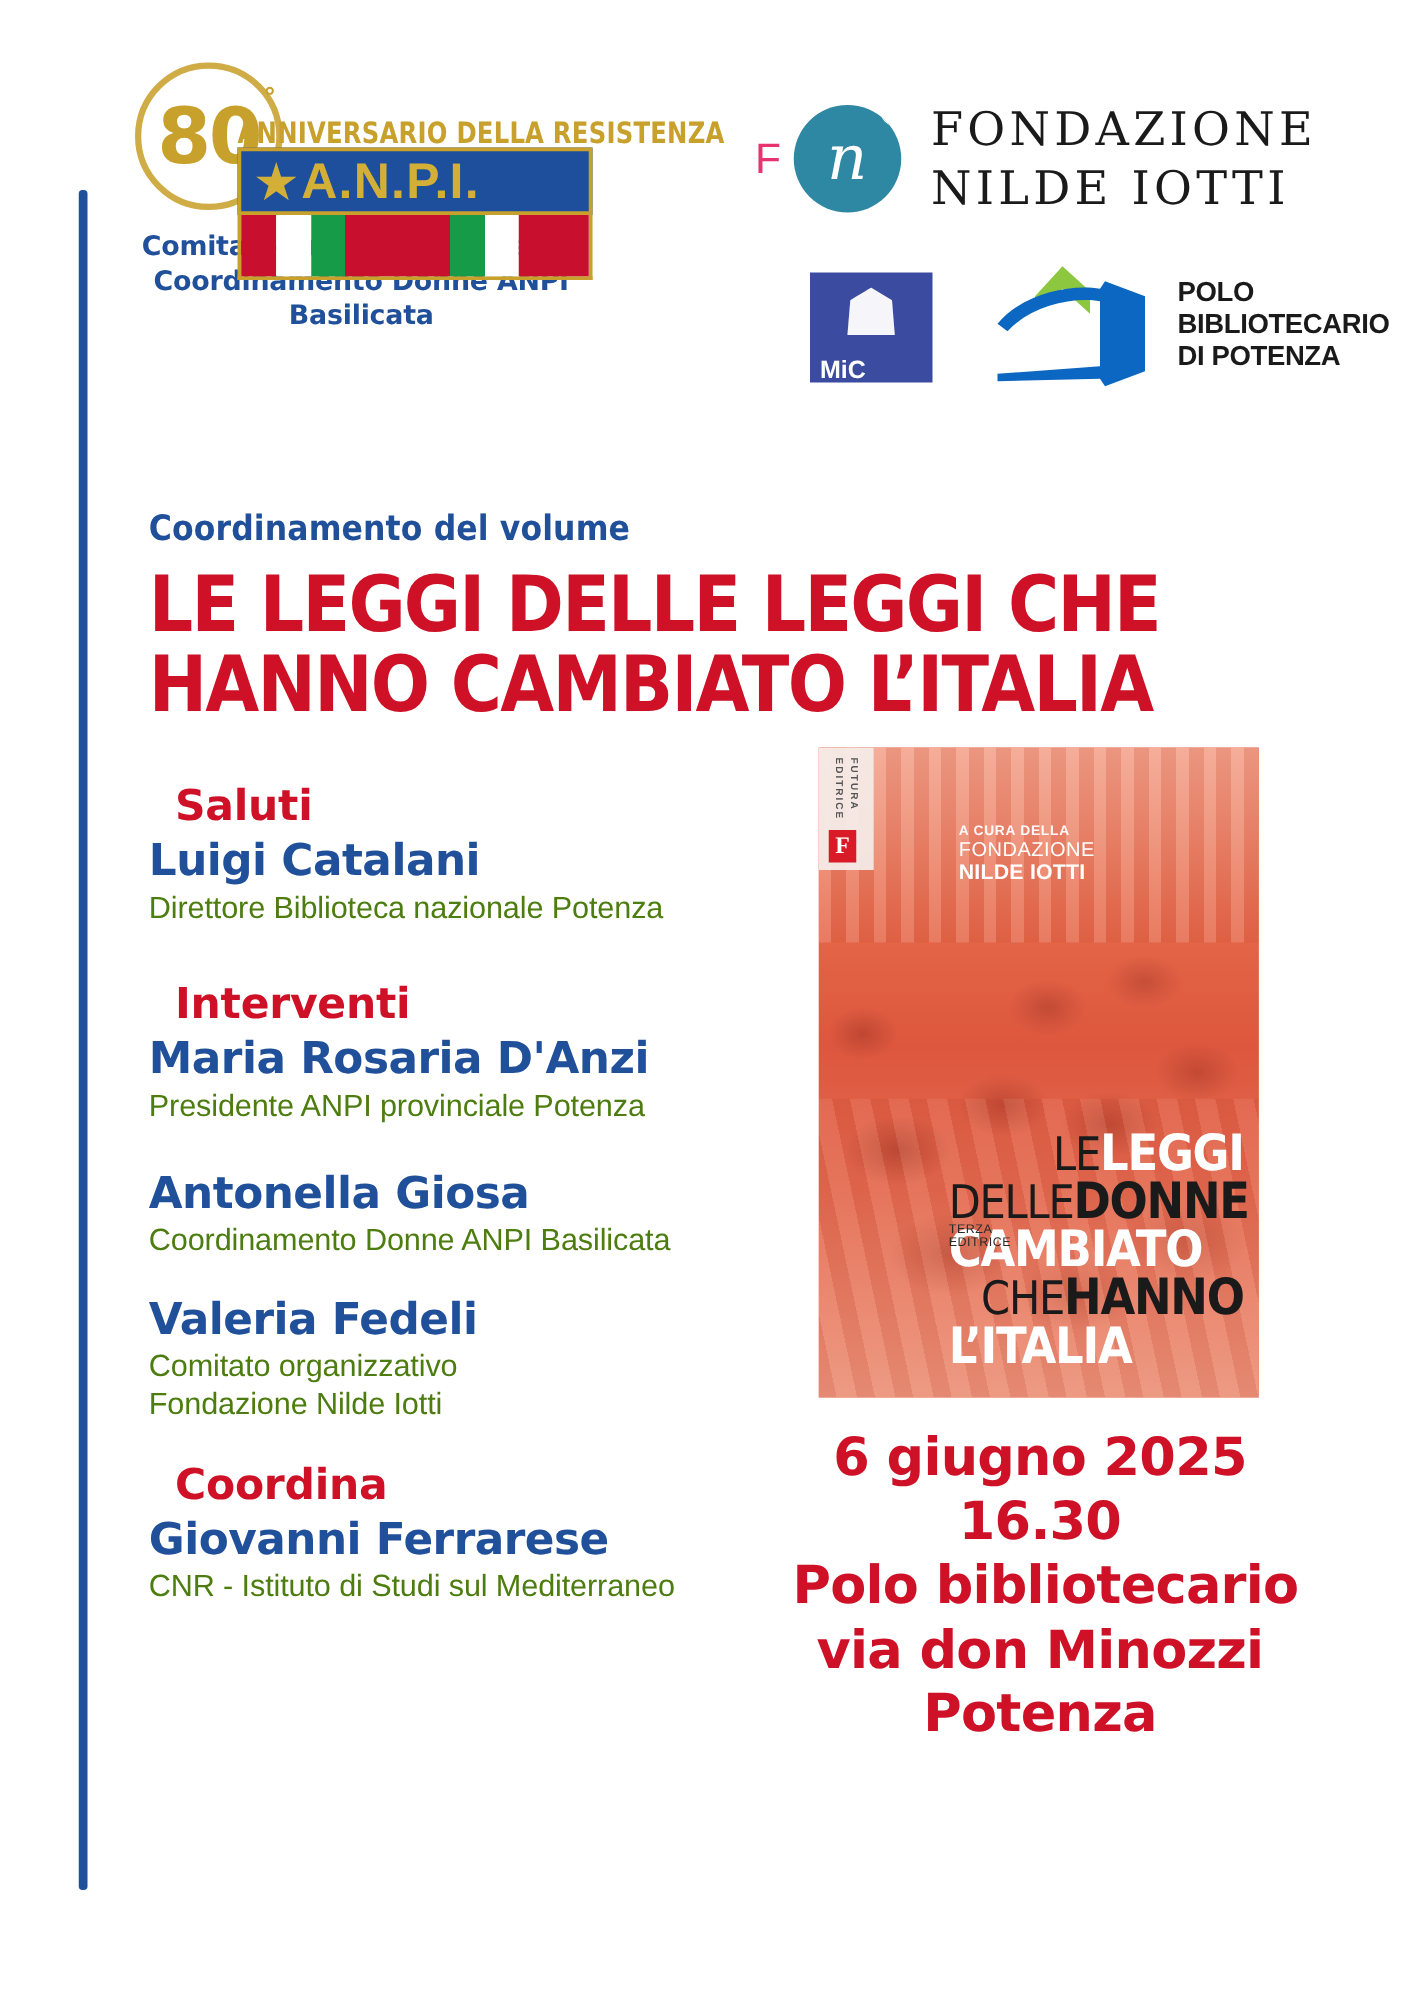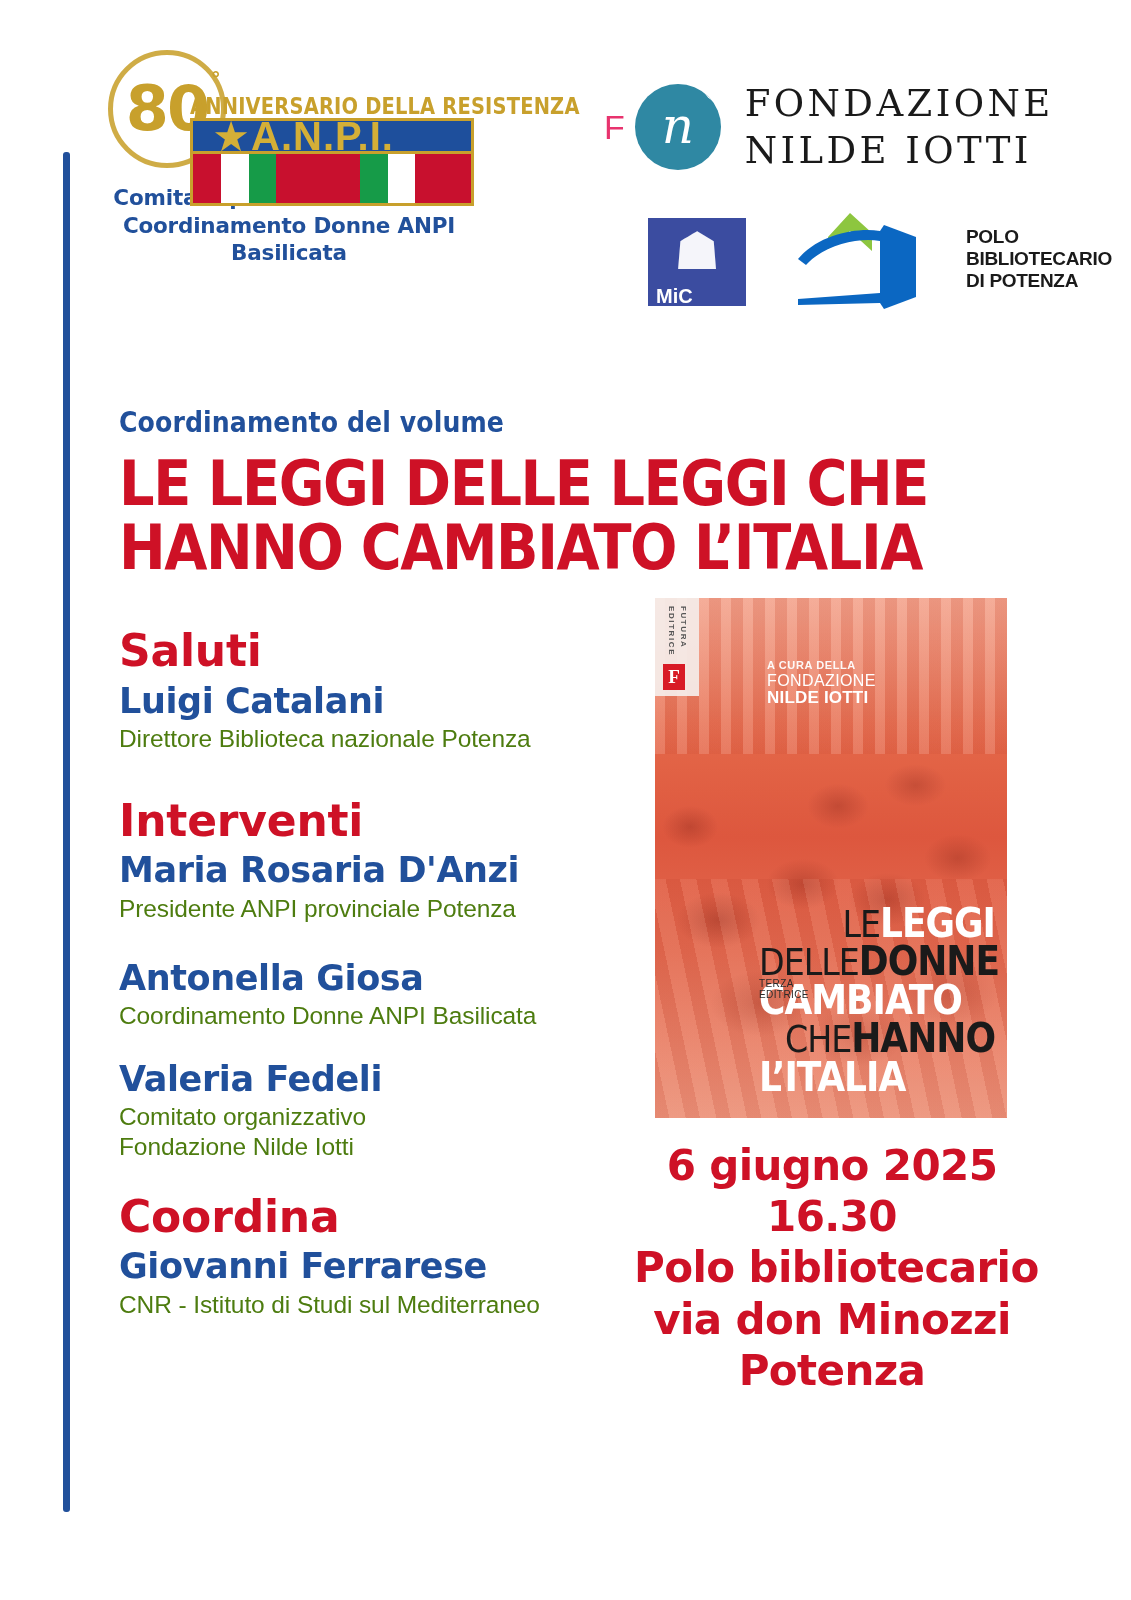--- a/index.html
+++ b/index.html
@@ -89,27 +89,27 @@
     transform-origin: left center;
   }
   .anpi-bar {
     position: absolute;
     left: 86px;
     top: 70px;
     width: 284px;
   }
   .anpi-name {
     position: relative;
-    height: 36px;
+    height: 54px;
     background: #1E4F9C;
     border: 3px solid #C8A02C;
     box-sizing: border-box;
     display: flex;
     align-items: center;
-    padding-left: 20px;
+    padding-left: 10px;
     gap: 4px;
   }
   .anpi-star {
     width: 0; height: 0;
     color: #D4AF37;
     font-size: 42px;
     line-height: 0;
     position: relative;
     left: 18px;
     top: 1px;
@@ -247,26 +247,25 @@
     left: 792px;
     top: 207px;
     display: flex;
     align-items: center;
     gap: 14px;
   }
   .polo-mark { width: 136px; height: 104px; flex: none; }
   .polo-text {
     font-family: "Liberation Sans", sans-serif;
     font-weight: 700;
-    font-size: 19px;
+    font-size: 22px;
     line-height: 1.16;
     color: #1a1a1a;
     letter-spacing: -.3px;
     white-space: nowrap;
-    margin-left: 24px;
   }
 
   
   .pres-label {
     position: absolute;
     left: 119px;
     top: 406px;
     font-family: "DejaVu Sans Condensed", "Liberation Sans Narrow", "Liberation Sans", sans-serif;
     font-weight: 700;
     font-size: 28px;
@@ -291,24 +290,25 @@
   
   .programme {
     position: absolute;
     left: 119px;
     top: 626px;
     width: 520px;
   }
   .sect-head {
     font-family: "DejaVu Sans", sans-serif;
     font-weight: 700;
-    font-size: 44px;
+    font-size: 34px;
     color: #CE1126;
     line-height: 1.15;
     letter-spacing: -.2px;
+    margin-left: 21px;
   }
   .person-name {
     font-family: "DejaVu Sans", sans-serif;
     font-weight: 700;
     font-size: 35px;
     color: #21509B;
     line-height: 1.18;
     letter-spacing: -.4px;
     margin-top: 4px;
   }

